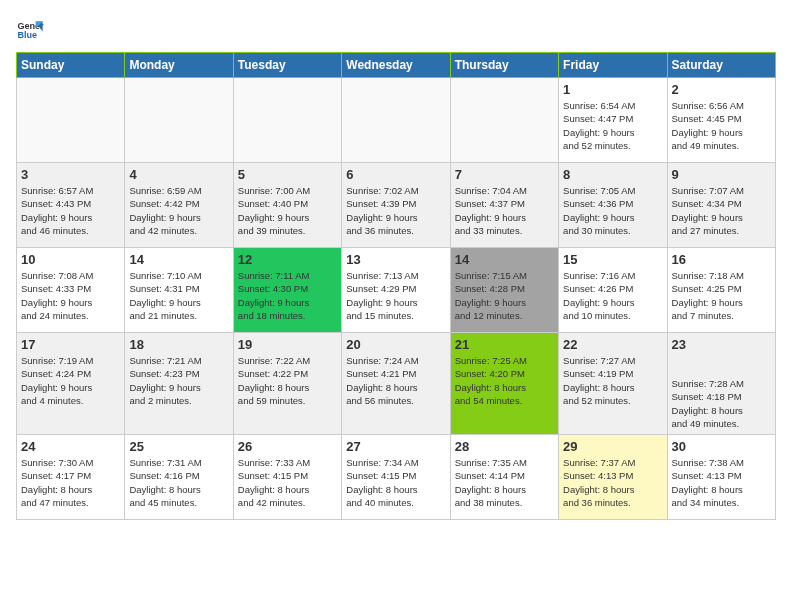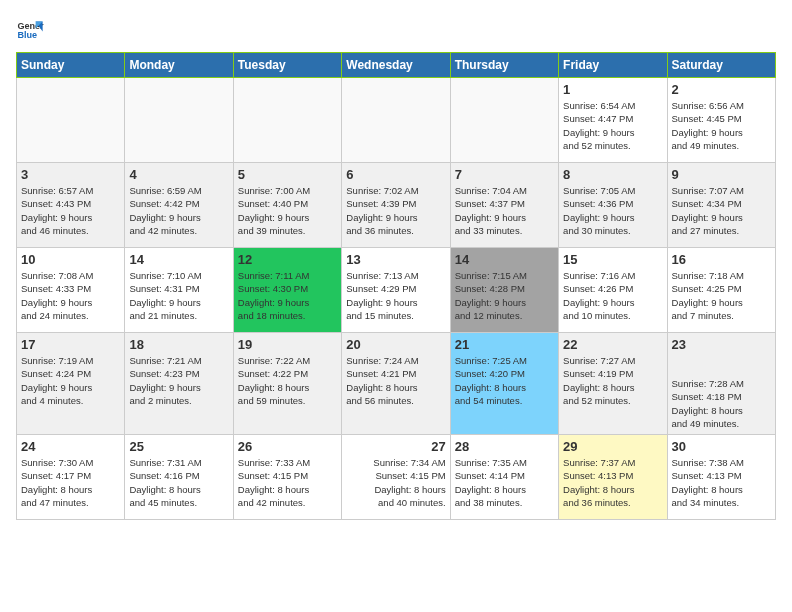--- a/index.html
+++ b/index.html
@@ -256,21 +256,21 @@
 Daylight: 8 hours
 and 59 minutes.</div>
         </td>
         <td style="background: rgb(240, 240, 240);">
           <div class="day-num">20</div>
           <div class="day-info" style="white-space: pre-line;">Sunrise: 7:24 AM
 Sunset: 4:21 PM
 Daylight: 8 hours
 and 56 minutes.</div>
         </td>
-        <td style="background: #7dd3fc; margin-top: 8px;">
+        <td style="background: #84cc16; margin-top: 8px;">
           <div class="day-num">21</div>
           <div class="day-info" style="white-space: pre-line;">Sunrise: 7:25 AM
 Sunset: 4:20 PM
 Daylight: 8 hours
 and 54 minutes.</div>
         </td>
         <td style="background: rgb(240, 240, 240);">
           <div class="day-num">22</div>
           <div class="day-info" style="white-space: pre-line;">Sunrise: 7:27 AM
 Sunset: 4:19 PM
@@ -300,21 +300,21 @@
 Daylight: 8 hours
 and 45 minutes.</div>
         </td>
         <td style="background: rgb(255, 255, 255);">
           <div class="day-num">26</div>
           <div class="day-info" style="white-space: pre-line;">Sunrise: 7:33 AM
 Sunset: 4:15 PM
 Daylight: 8 hours
 and 42 minutes.</div>
         </td>
-        <td style="background: rgb(255, 255, 255); text-align: right;">
+        <td style="background: rgb(255, 255, 255);">
           <div class="day-num">27</div>
           <div class="day-info" style="white-space: pre-line;">Sunrise: 7:34 AM
 Sunset: 4:15 PM
 Daylight: 8 hours
 and 40 minutes.</div>
         </td>
         <td style="background: rgb(255, 255, 255);">
           <div class="day-num">28</div>
           <div class="day-info" style="white-space: pre-line;">Sunrise: 7:35 AM
 Sunset: 4:14 PM

